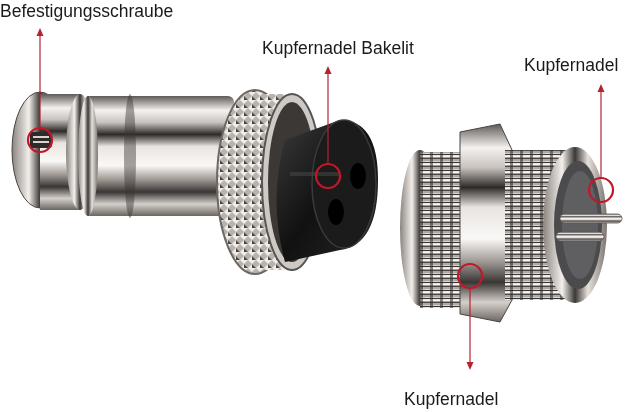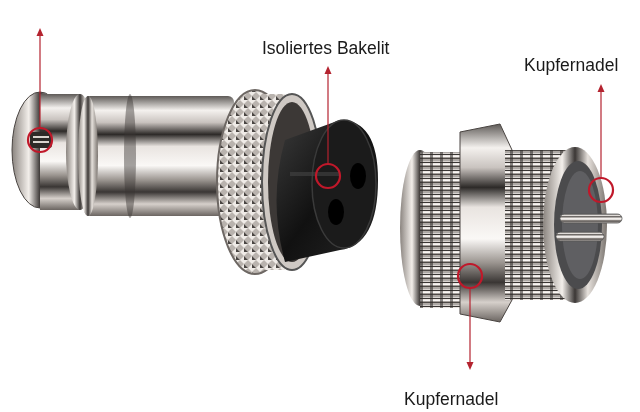--- a/index.html
+++ b/index.html
@@ -107,16 +107,17 @@
       <path d="M597.5 92 L601 84 L604.5 92 Z" fill="#b4232f"></path>
       <circle cx="601" cy="190" r="12" fill="none" stroke="#c0182a" stroke-width="2.2"></circle>
     </g>
     <g>
       <line x1="470" y1="288" x2="470" y2="364" stroke="#b4232f" stroke-width="1.2"></line>
       <path d="M466.5 362 L470 370 L473.5 362 Z" fill="#b4232f"></path>
       <circle cx="470" cy="276" r="12" fill="none" stroke="#c0182a" stroke-width="2.2"></circle>
     </g>
   </svg>
 
-  <div class="label" style="left:262px; top:40px;">Isoliertes Bakelit</div>
+  <div class="label" style="left:0px; top:3px;">Befestigungsschraube</div>
+  <div class="label" style="left:262px; top:40px;">Kupfernadel Bakelit</div>
   <div class="label" style="left:524px; top:57px;">Kupfernadel</div>
   <div class="label" style="left:404px; top:391px;">Kupfernadel</div>
 </div>
 
 </body></html>

